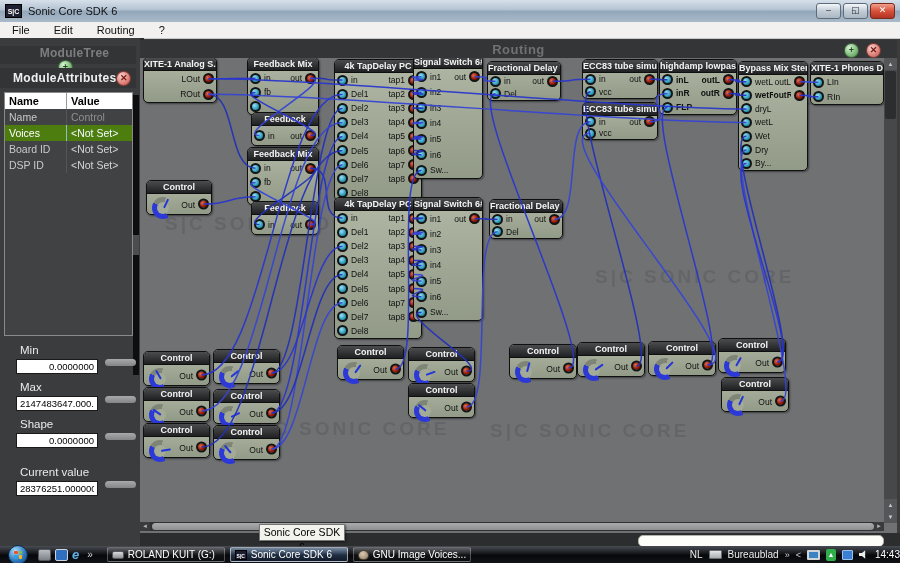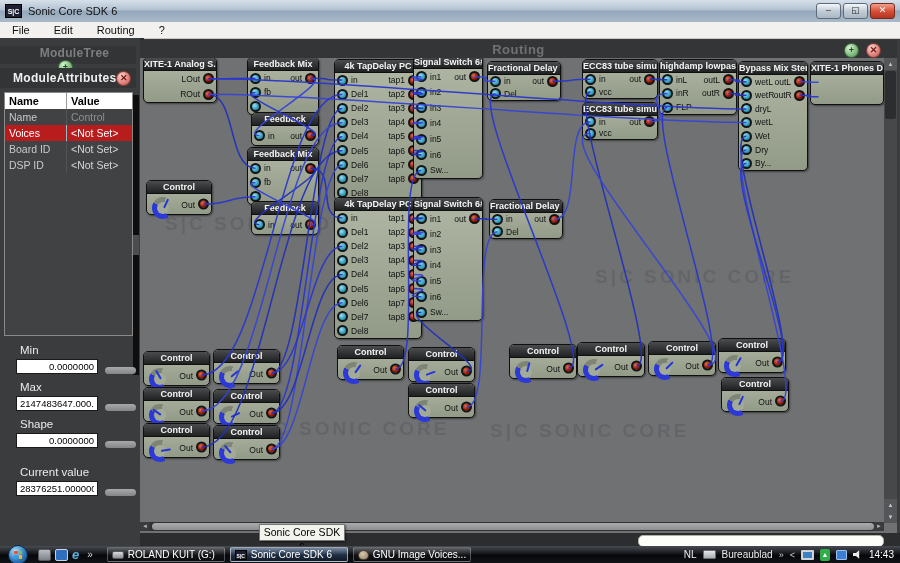--- a/index.html
+++ b/index.html
@@ -31,30 +31,30 @@
   .attr-table{position:absolute;left:4px;top:54px;width:127px;height:242px;background:#414243;border:1px solid #8a8a8a;}
   .thead{display:flex;background:#ffffff;height:16px;font-size:11px;font-weight:bold;color:#000;}
   .thead div{line-height:16px;padding-left:4px;}
   .th-name{width:57px;border-right:1px solid #999;}
   .th-val{flex:1;}
   .trow{display:flex;height:16px;font-size:10.5px;color:#c9c9c9;}
   .trow div{line-height:16px;padding-left:4px;overflow:hidden;white-space:nowrap;}
   .trow .tname{width:57px;border-right:1px solid #555;}
   .trow .tval{flex:1;color:#d5d5d5;}
   .trow .tval.dim{color:#8f8f8f;}
-  .trow.selected{background:#b91c1c;}
+  .trow.selected{background:#4d7c0f;}
   .trow.selected .tname{color:#ffffff;border-right-color:#8fbcc8;}
   .trow.selected .tval{color:#f2fbfd;}
   .panel-scroll{position:absolute;left:133px;top:57px;width:6px;height:280px;background:#0e0e0e;}
   .panel-scroll .thumb{position:absolute;left:0;top:140px;width:6px;height:20px;background:#4c4d4e;}
   .fields{position:absolute;left:0;top:306px;width:136px;}
   .field{margin-bottom:7px;}
   .field.gap{margin-top:18px;}
   .flabel{font-size:11.5px;color:#eaeaea;margin-left:20px;height:15px;}
-  .frow{display:flex;align-items:flex-end;margin-left:16px;}
+  .frow{display:flex;align-items:flex-start;margin-left:16px;}
   .finput{width:74px;height:13px;border:1px solid #1a1a1a;background:#fff;color:#000;font-size:9.5px;
     text-align:right;padding:0 3px;font-family:"Liberation Sans",sans-serif;}
   .fslider{width:38px;height:7px;background:linear-gradient(#a7a9ab,#838587);border-radius:4px;margin-left:7px;}
   
   .routing-header{position:absolute;left:140px;top:40px;width:757px;height:18px;background:#343536;
     display:flex;align-items:center;}
   .routing-title{flex:1;text-align:center;font-size:13px;font-weight:bold;color:#6f7173;letter-spacing:.5px;}
   .routing-header .rbtn{position:absolute;top:3px;}
   .rh-green{right:33px;}
   .rh-red{right:11px;}
@@ -106,21 +106,21 @@
   .qmore{color:#d8d8d8;font-size:10px;margin-left:4px;}
   .tasks{display:flex;gap:5px;margin-left:14px;}
   .task{width:108px;height:13px;border-radius:2px;border:1px solid rgba(255,255,255,.28);
     background:linear-gradient(rgba(255,255,255,.18),rgba(255,255,255,.05) 50%,rgba(0,0,0,.25));
     color:#fff;font-size:10px;display:flex;align-items:center;gap:4px;padding:0 4px;overflow:hidden;white-space:nowrap;}
   .task.active{background:linear-gradient(rgba(175,212,255,.5),rgba(95,145,205,.3) 50%,rgba(25,45,85,.35));border-color:rgba(255,255,255,.55);}
   .ticon{flex:none;}
   .ti-drive{width:12px;height:8px;background:linear-gradient(#d8dadc,#8e9296);border-radius:2px;border:1px solid #55585c;box-sizing:border-box;}
   .ti-sc{width:12px;height:10px;background:#1b1d2e;color:#fff;font-size:5px;font-weight:bold;line-height:10px;text-align:center;border:1px solid #000;box-sizing:border-box;}
   .ti-gimp{width:11px;height:10px;background:radial-gradient(circle at 40% 35%,#d9c9b2,#8f7d64);border-radius:50% 50% 45% 45%;border:1px solid #4a3f30;box-sizing:border-box;}
-  .tray{margin-left:auto;display:flex;align-items:center;gap:6px;padding-right:6px;color:#ececec;font-size:10px;}
+  .tray{margin-left:auto;display:flex;align-items:center;gap:6px;padding-right:0;color:#ececec;font-size:10px;}
   .kbicon{width:13px;height:9px;background:linear-gradient(#e4e6e8,#a9adb1);border-radius:1px;border:1px solid #6a6e72;box-sizing:border-box;}
   .monicon{width:13px;height:10px;background:#3f82c4;border:2px solid #d2d5d8;border-radius:1px;box-sizing:border-box;}
   .gicon{width:10px;height:12px;background:#2fae4a;border-radius:2px;color:#fff;font-size:7px;line-height:12px;text-align:center;}
   .bicon{width:11px;height:10px;background:#3b7fd4;border:1px solid #9cc2ee;border-radius:1px;box-sizing:border-box;}
   .spk{width:10px;height:10px;background:#ececec;clip-path:polygon(0 35%,30% 35%,62% 8%,62% 92%,30% 65%,0 65%);}
   .chev{color:#cfcfcf;font-size:9px;}
   .time{font-size:10px;color:#fff;}
 </style>
 </head>
 <body>
@@ -617,21 +617,21 @@
           <span class="pg">
             <span class="port in"></span>
             <span class="plabel">vcc</span>
           </span>
           <span class="pg"></span>
         </div>
       </div>
     </div>
     <div class="module" style="left: 519px; top: 1px; width: 78px; height: 56px;">
       <div class="mtitle">highdamp lowpas...</div>
-      <div class="mbody" style="height: 41px;">
+      <div class="mbody" style="height: 41px; font-weight: bold;">
         <div class="mrow" style="height: 13.6667px;">
           <span class="pg">
             <span class="port in"></span>
             <span class="plabel">inL</span>
           </span>
           <span class="pg">
             <span class="plabel">outL</span>
             <span class="port out"></span>
           </span>
         </div>
@@ -660,21 +660,21 @@
         <div class="mrow" style="height: 13.5714px;">
           <span class="pg">
             <span class="port in"></span>
             <span class="plabel">wetL</span>
           </span>
           <span class="pg">
             <span class="plabel">outL</span>
             <span class="port out"></span>
           </span>
         </div>
-        <div class="mrow" style="height: 13.5714px;">
+        <div class="mrow" style="height: 13.5714px; font-weight: bold;">
           <span class="pg">
             <span class="port in"></span>
             <span class="plabel">wetR</span>
           </span>
           <span class="pg">
             <span class="plabel">outR</span>
             <span class="port out"></span>
           </span>
         </div>
         <div class="mrow" style="height: 13.5714px;">
@@ -709,20 +709,36 @@
           <span class="pg">
             <span class="port in"></span>
             <span class="plabel">By...</span>
           </span>
           <span class="pg"></span>
         </div>
       </div>
     </div>
     <div class="module" style="left: 670px; top: 3px; width: 74px; height: 44px;">
       <div class="mtitle">XITE-1 Phones Dest</div>
+      <div class="mbody" style="height: 29px;">
+        <div class="mrow" style="height: 14.5px;">
+          <span class="pg">
+            <span class="port in"></span>
+            <span class="plabel">LIn</span>
+          </span>
+          <span class="pg"></span>
+        </div>
+        <div class="mrow" style="height: 14.5px;">
+          <span class="pg">
+            <span class="port in"></span>
+            <span class="plabel">RIn</span>
+          </span>
+          <span class="pg"></span>
+        </div>
+      </div>
     </div>
     <div class="module" style="left: 194px; top: 139px; width: 88px; height: 142px;">
       <div class="mtitle">4k TapDelay PC</div>
       <div class="mbody" style="height: 127px;">
         <div class="mrow" style="height: 14.1111px;">
           <span class="pg">
             <span class="port in"></span>
             <span class="plabel">in</span>
           </span>
           <span class="pg">

